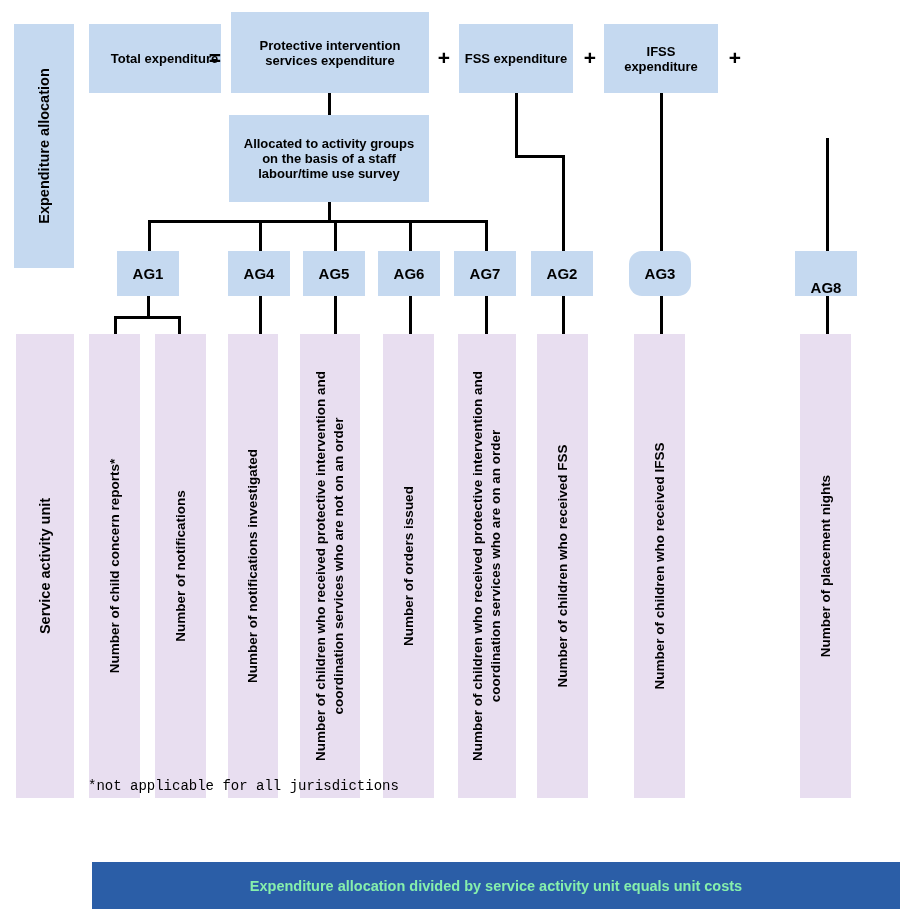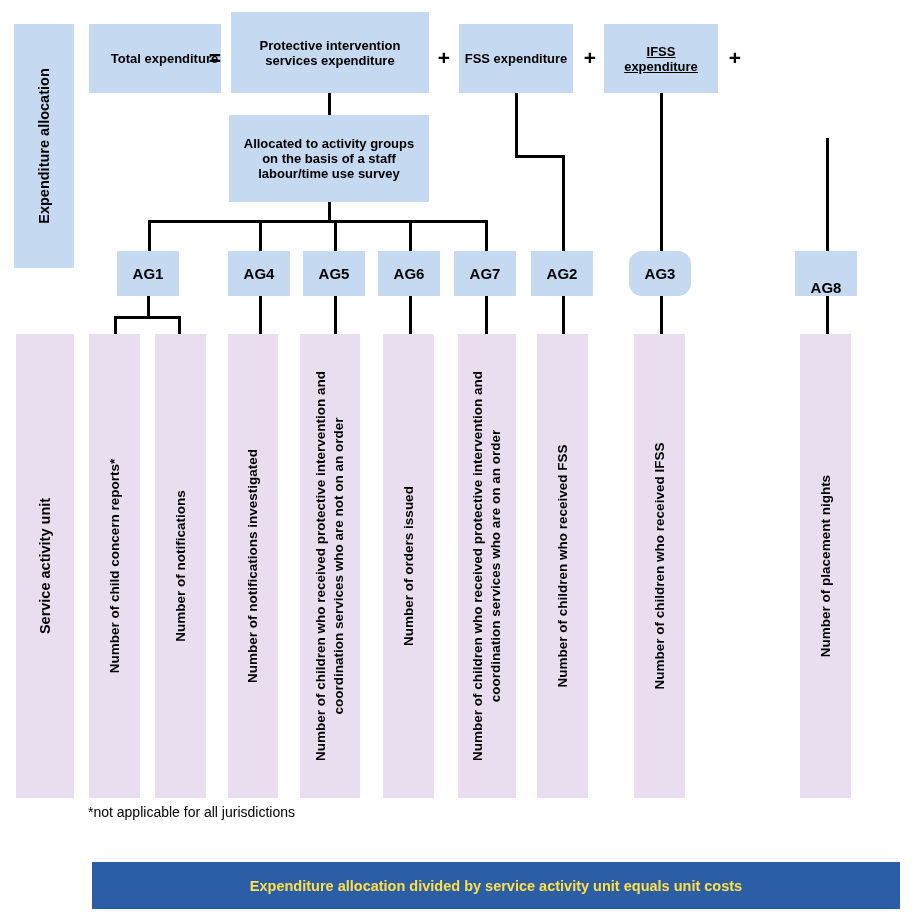--- a/index.html
+++ b/index.html
@@ -20,21 +20,21 @@
   }
 
   .line{position:absolute;background:#000;}
   .vline{width:3px;}
   .hline{height:3px;}
 
   .op{position:absolute;font-size:21px;font-weight:bold;color:#000;display:flex;align-items:center;justify-content:center;}
 
   .footnote{position:absolute;font-size:14px;color:#000;font-weight:normal;}
 
-  .bottombar{position:absolute;background:#2b5ea7;color:#fde047;display:flex;align-items:center;justify-content:center;
+  .bottombar{position:absolute;background:#2b5ea7;color:#86efac;display:flex;align-items:center;justify-content:center;
              font-size:14.5px;font-weight:bold;text-align:center;}
 </style>
 </head>
 <body>
 
 <div id="canvas">
 
   <div class="vlabel blue" style="left:14px;top:24px;width:60px;height:244px;">
     <span class="vtxt" style="width:238px;font-size:14.5px;">Expenditure allocation</span>
   </div>
@@ -56,21 +56,21 @@
   </div>
 
   <div class="box blue blue-sm" style="left:459px;top:24px;width:114px;height:69px;padding:0 5px;">
     <span>FSS expenditure</span>
   </div>
 
   <div class="op" style="left:578px;top:44px;width:24px;height:28px;">
     <span>+</span>
   </div>
 
-  <div class="box blue blue-sm" style="left:604px;top:24px;width:114px;height:69px;padding:0 5px;text-decoration:underline;">
+  <div class="box blue blue-sm" style="left:604px;top:24px;width:114px;height:69px;padding:0 5px;">
     <span>IFSS expenditure</span>
   </div>
 
   <div class="op" style="left:723px;top:44px;width:24px;height:28px;">
     <span>+</span>
   </div>
 
 
   <div class="line vline" style="left:328px;top:93px;height:22px;"></div>
 
@@ -166,21 +166,21 @@
   </div>
 
   <div class="vlabel lilac" style="left:634px;top:334px;width:51px;height:464px;">
     <span class="vtxt" style="width:450px;font-size:13.5px;line-height:16px;">Number of children who received IFSS</span>
   </div>
 
   <div class="vlabel lilac" style="left:800px;top:334px;width:51px;height:464px;">
     <span class="vtxt" style="width:450px;font-size:13.5px;line-height:16px;">Number of placement nights</span>
   </div>
 
-  <div class="footnote" style="left:88px;top:804px;width:500px;">
+  <div class="footnote" style="left:88px;top:778px;width:500px;font-family:Liberation Mono, monospace;">
     <span>*not applicable for all jurisdictions</span>
   </div>
 
   <div class="bottombar" style="left:92px;top:862px;width:808px;height:47px;">
     <span>Expenditure allocation divided by service activity unit equals unit costs</span>
   </div>
 
 </div>
 
 </body></html>

